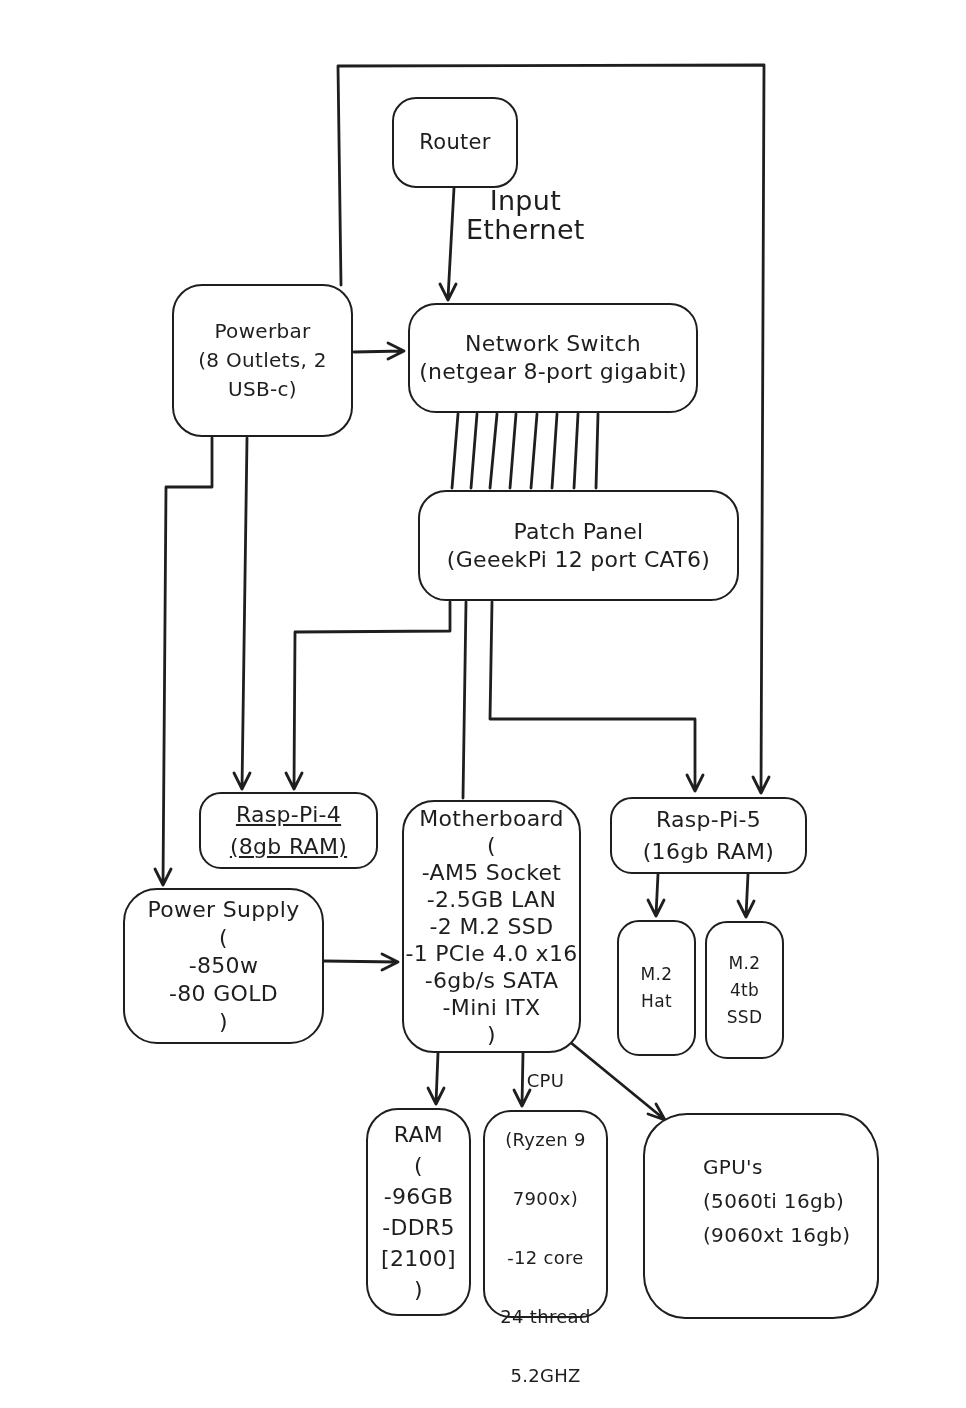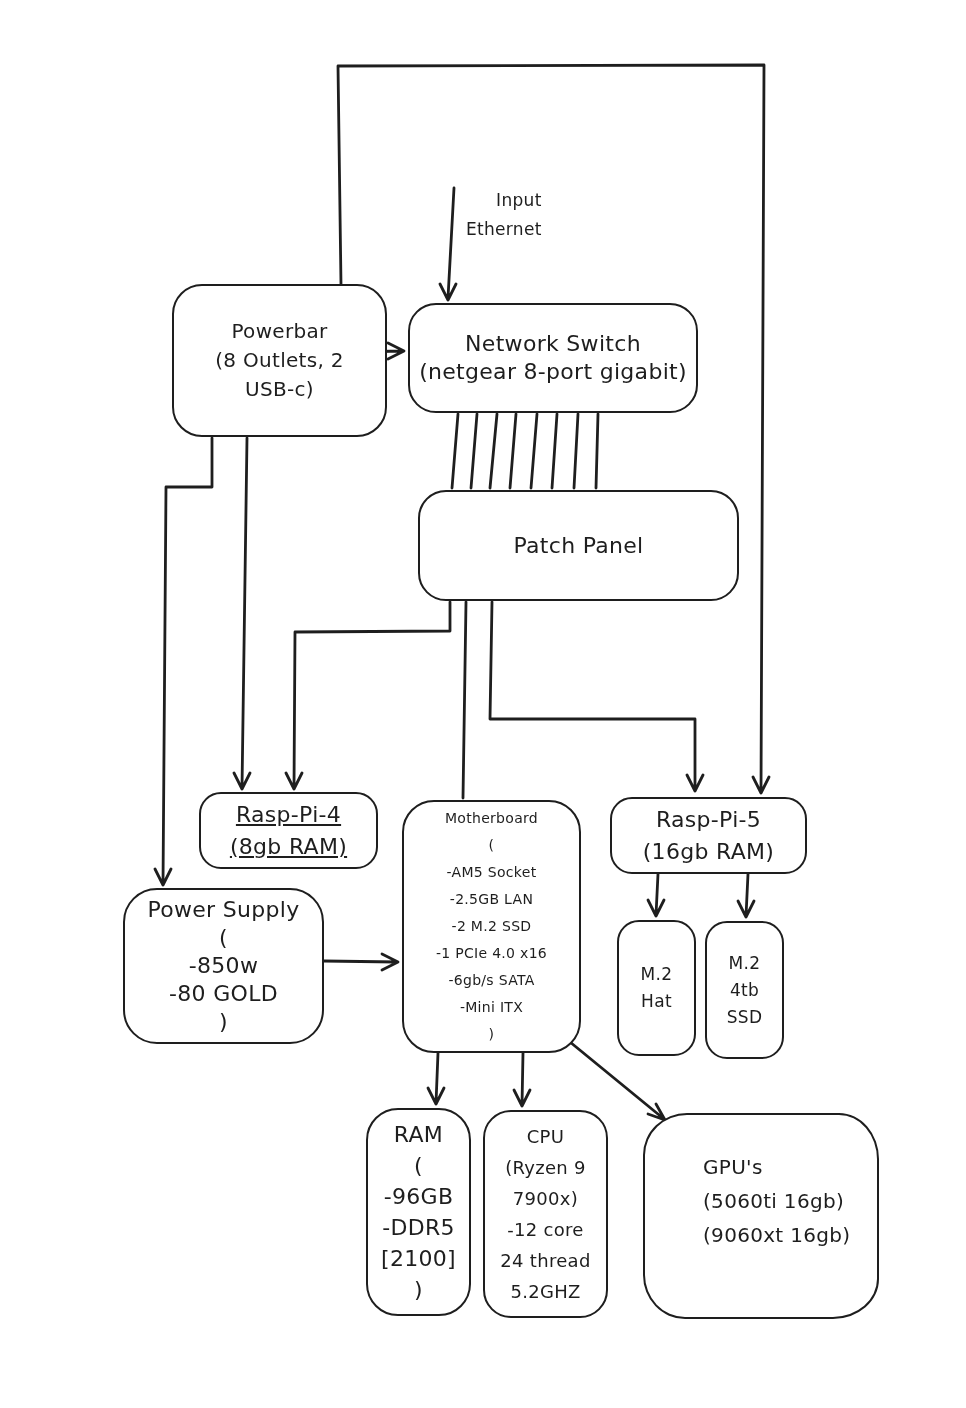--- a/index.html
+++ b/index.html
@@ -38,43 +38,43 @@
     font-size: 22px;
     letter-spacing: 0.3px;
     line-height: 1.42;
   }
   .node .tline { white-space: nowrap; }
   .node-router     { font-size: 21px; }
   .node-powerbar   { font-size: 20px; }
   .node-powerbar .tline { line-height: 29px; }
   .node-switch .tline, .node-patch .tline { line-height: 28px; }
   .node-ps .tline { line-height: 28px; }
-  .node-mb { font-size: 14px; }
+  .node-mb { font-size: 22px; }
   .node-mb .tline { line-height: 27px; }
   .node-m2 { font-size: 17px; }
   .node-m2 .tline { line-height: 27px; }
   .node-ram .tline { line-height: 31px; }
   .node-cpu { font-size: 18px; }
-  .node-cpu .tline { line-height: 31px; }
+  .node-cpu .tline { line-height: 31px; margin-top: 28px; }
   .node-gpu {
     font-size: 20px;
     align-items: flex-start;
     justify-content: flex-start;
     text-align: left;
     padding: 35px 10px 0 58px;
     border-radius: 44px 40px 46px 42px / 42px 46px 40px 44px;
   }
   .node-gpu .tline { line-height: 34px; }
   .floating-label {
     position: absolute;
-    font-size: 17px;
+    font-size: 27px;
     line-height: 29px;
     letter-spacing: 0.3px;
     color: var(--ink);
-    text-align: right;
+    text-align: center;
   }
 </style>
 </head>
 <body>
 
 <div class="canvas">
 
   <svg class="connector-layer" viewBox="0 0 966 1408" xmlns="http://www.w3.org/2000/svg">
 
     <path d="M454,188 L448,298 M440,284 L448,300 L456,284"></path>
@@ -101,34 +101,38 @@
 
     <path d="M324,961 L397,962 M382,954 L398,962 L382,970"></path>
 
     <path d="M438,1053 L436,1103 M428,1088 L436,1104 L444,1088"></path>
 
     <path d="M523,1053 L522,1105 M514,1090 L522,1106 L530,1090"></path>
 
     <path d="M570,1042 L664,1119 M648,1114 L665,1120 L656,1104"></path>
   </svg>
 
-
-  <div class="node node-powerbar" style="left:172px; top:284px; width:215px; height:153px; border-radius:30px;">
+  <div class="node node-router" style="left:392px; top:97px; width:126px; height:91px; border-radius:24px;">
+      <div class="tline">Router</div>
+    </div>
+
+  <div class="node node-powerbar" style="left:172px; top:284px; width:181px; height:153px; border-radius:30px;">
       <div class="tline">Powerbar</div>
       <div class="tline">(8 Outlets, 2</div>
       <div class="tline">USB-c)</div>
     </div>
 
   <div class="node node-switch" style="left:408px; top:303px; width:290px; height:110px; border-radius:28px;">
       <div class="tline">Network Switch</div>
       <div class="tline">(netgear 8-port gigabit)</div>
     </div>
 
   <div class="node node-patch" style="left:418px; top:490px; width:321px; height:111px; border-radius:28px;">
       <div class="tline">Patch Panel</div>
+      <div class="tline">(GeeekPi 12 port CAT6)</div>
     </div>
 
   <div class="node" style="left:199px; top:792px; width:179px; height:77px; border-radius:22px;text-decoration:underline;">
       <div class="tline">Rasp-Pi-4</div>
       <div class="tline">(8gb RAM)</div>
     </div>
 
   <div class="node" style="left:610px; top:797px; width:197px; height:77px; border-radius:22px;">
       <div class="tline">Rasp-Pi-5</div>
       <div class="tline">(16gb RAM)</div>

